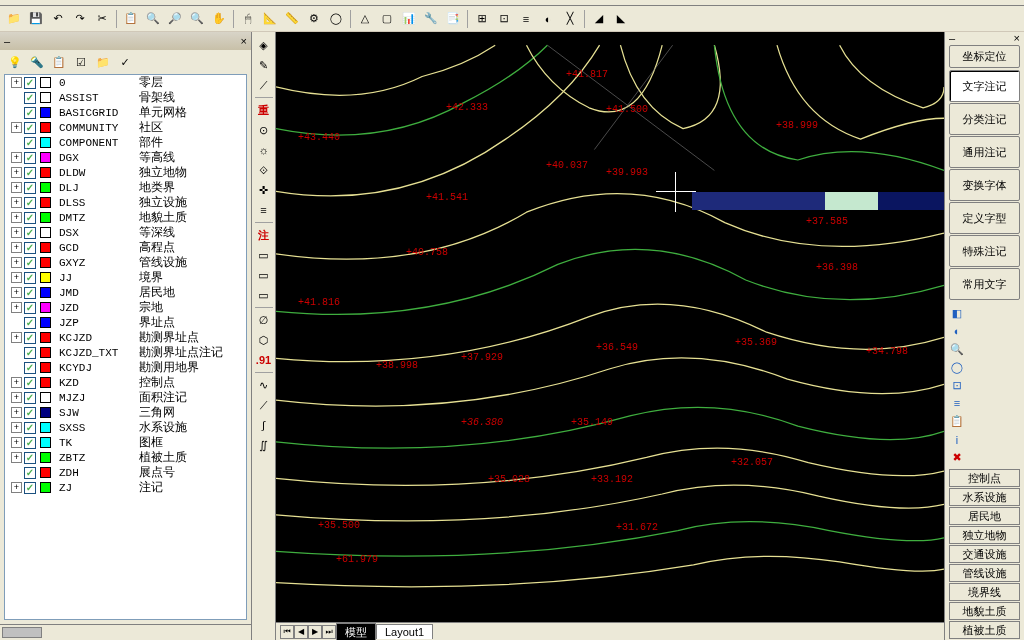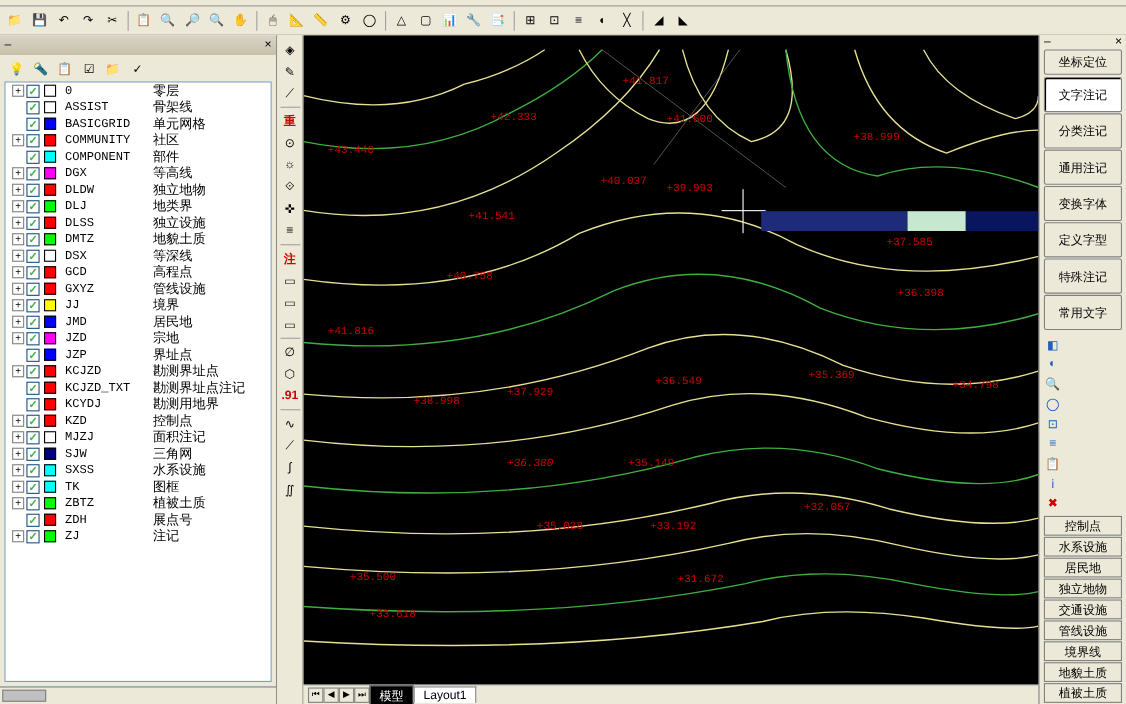--- a/index.html
+++ b/index.html
@@ -398,21 +398,21 @@
           <div class="elev-label" style="left: 185px; top: 320px;">37.929</div>
           <div class="elev-label" style="left: 320px; top: 310px;">36.549</div>
           <div class="elev-label" style="left: 459px; top: 305px;">35.369</div>
           <div class="elev-label" style="left: 185px; top: 385px; font-style: italic;">36.380</div>
           <div class="elev-label" style="left: 295px; top: 385px;">35.149</div>
           <div class="elev-label" style="left: 212px; top: 442px;">35.028</div>
           <div class="elev-label" style="left: 315px; top: 442px;">33.192</div>
           <div class="elev-label" style="left: 455px; top: 425px;">32.057</div>
           <div class="elev-label" style="left: 42px; top: 488px;">35.500</div>
           <div class="elev-label" style="left: 340px; top: 490px;">31.672</div>
-          <div class="elev-label" style="left: 60px; top: 522px;">33.618</div>
+          <div class="elev-label" style="left: 60px; top: 522px;">61.979</div>
         </div>
     </div>
     <div class="tabs">
       <div class="tab-nav">⏮</div>
       <div class="tab-nav">◀</div>
       <div class="tab-nav">▶</div>
       <div class="tab-nav">⏭</div>
       <div class="tab active">模型</div>
       <div class="tab">Layout1</div>
     </div>

